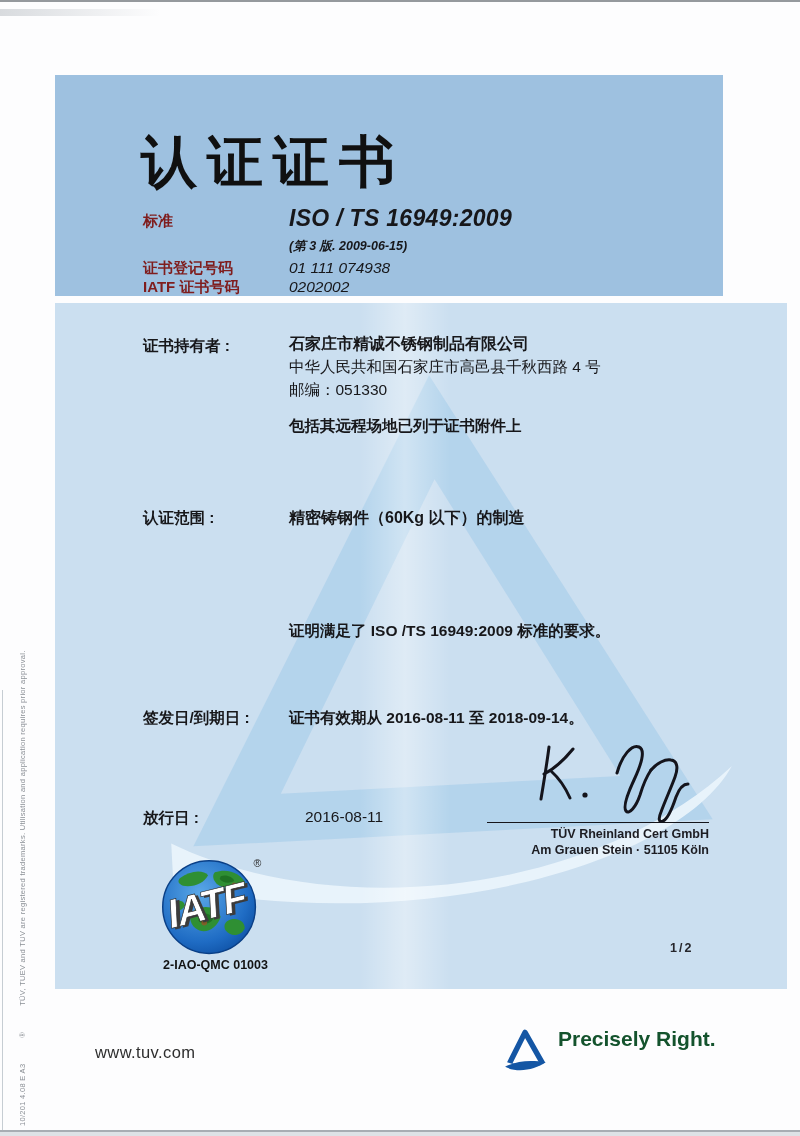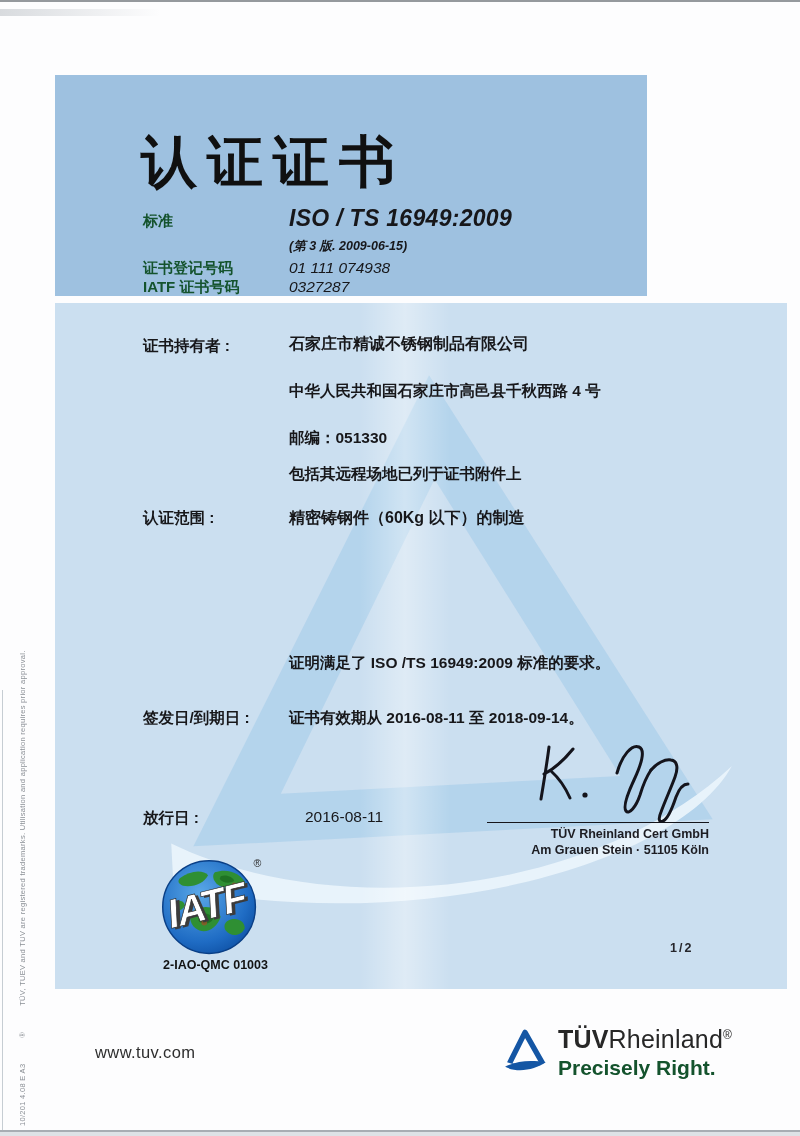--- a/index.html
+++ b/index.html
@@ -21,28 +21,28 @@
   
   .side-note {
     position:absolute; left:18px; top:1126px;
     transform:rotate(-90deg); transform-origin:0 0;
     white-space:nowrap; font-size:7.5px; letter-spacing:.3px; color:#8b9096;
   }
   .side-note .gap { display:inline-block; width:26px; }
 
   
   .panel-header {
-    position:absolute; left:55px; top:75px; width:592px; height:221px;
+    position:absolute; left:55px; top:75px; width:668px; height:221px;
     background:#9ec1e0;
   }
   .cert-title {
     position:absolute; left:86px; top:50px;
     font-size:56px; font-weight:700; letter-spacing:10px; color:#101010;
   }
-  .hlabel { position:absolute; left:88px; font-size:15px; font-weight:700; color:#14532d; }
+  .hlabel { position:absolute; left:88px; font-size:15px; font-weight:700; color:#7f1d1d; }
   .hvalue { position:absolute; left:234px; color:#17171a;font-style:italic; }
   .std-label   { top:137px; }
   .std-value   { top:130px; font-size:23px; font-weight:700; letter-spacing:.3px; }
   .std-edition { top:163px; font-size:12.5px; font-weight:700; }
   .reg-label   { top:184px; }
   .reg-value   { top:184px; font-size:15.5px; font-weight:500; }
   .iatfn-label { top:203px; }
   .iatfn-value { top:203px; font-size:15.5px; font-weight:500; }
 
   
@@ -55,27 +55,27 @@
   .scan-stripe {
     position:absolute; left:305px; top:0; width:90px; height:100%;
     background:linear-gradient(90deg, rgba(255,255,255,0), rgba(255,255,255,.38), rgba(255,255,255,0));
   }
   .blabel { position:absolute; left:88px; font-size:15.5px; font-weight:600; color:#17171a; }
   .bvalue { position:absolute; left:234px; color:#17171a; }
 
   .holder-label { top:33px; }
   .holder-block { top:29px; line-height:23px; font-size:15.5px; }
   .holder-name  { font-size:16px; font-weight:700; }
-  .holder-addr, .holder-post { font-weight:700;margin-top:24px; }
+  .holder-addr, .holder-post { font-weight:400; }
   .holder-note  { margin-top:13px; font-weight:700; }
 
   .scope-label { top:205px; }
   .scope-value { top:205px; font-size:16px; font-weight:700; }
 
-  .statement   { top:318px; font-size:15.5px; font-weight:600;margin-top:32px; }
+  .statement   { top:318px; font-size:15.5px; font-weight:600; }
 
   .validity-label { top:405px; }
   .validity-value { top:405px; font-size:15.5px; font-weight:600; }
 
   .release-label { top:505px; }
   .release-value { top:505px; left:250px; font-size:15.5px; font-weight:500; }
 
   .sig-svg  { position:absolute; left:478px; top:434px; width:182px; height:88px; }
   .sig-line { position:absolute; left:432px; top:519px; width:222px; border-top:1.6px solid #15151b; }
   .sig-org  { position:absolute; left:380px; top:524px; width:274px; text-align:right;
@@ -118,21 +118,21 @@
     <div class="cert-title">认证证书</div>
 
     <div class="hlabel std-label">标准</div>
     <div class="hvalue std-value">ISO / TS 16949:2009</div>
     <div class="hvalue std-edition">(第 3 版. 2009-06-15)</div>
 
     <div class="hlabel reg-label">证书登记号码</div>
     <div class="hvalue reg-value">01 111 074938</div>
 
     <div class="hlabel iatfn-label">IATF 证书号码</div>
-    <div class="hvalue iatfn-value">0327287</div>
+    <div class="hvalue iatfn-value">0202002</div>
   </div>
 
   <div class="panel-body">
 
     <svg class="watermark" viewBox="0 0 600 560" aria-hidden="true">
       <path fill="#b2d2ec" fill-rule="evenodd" opacity="0.92" d="M300,14 L560,472 L40,472 Z M300,118 L470,424 L130,424 Z"></path>
       <path fill="#e9f3fb" opacity="0.95" d="M18,468 C170,552 430,546 582,420 C522,516 262,574 18,512 Z"></path>
     </svg>
     <div class="scan-stripe"></div>
 
@@ -208,20 +208,17 @@
 
   <div class="website">www.tuv.com</div>
 
   <div class="brand">
     <svg class="brand-tri" viewBox="0 0 60 56" aria-hidden="true">
       <path d="M30,5 L55,49 L8,49 Z" fill="none" stroke="#1456a4" stroke-width="7" stroke-linejoin="round"></path>
       <path d="M0,41 C18,50 40,52 60,43 L60,56 L0,56 Z" fill="#fdfdfe"></path>
       <path d="M4,50 C20,41 40,41 57,44 C43,54 20,58 4,50 Z" fill="#1456a4"></path>
     </svg>
     <div class="brand-text">
-      <div class="brand-line1">
-        <span class="brand-tuv">TÜV</span><span class="brand-rest">Rheinland</span><span class="brand-reg">®</span>
-      </div>
       <div class="brand-tagline">Precisely Right.</div>
     </div>
   </div>
 
 </div>
 
 </body></html>

